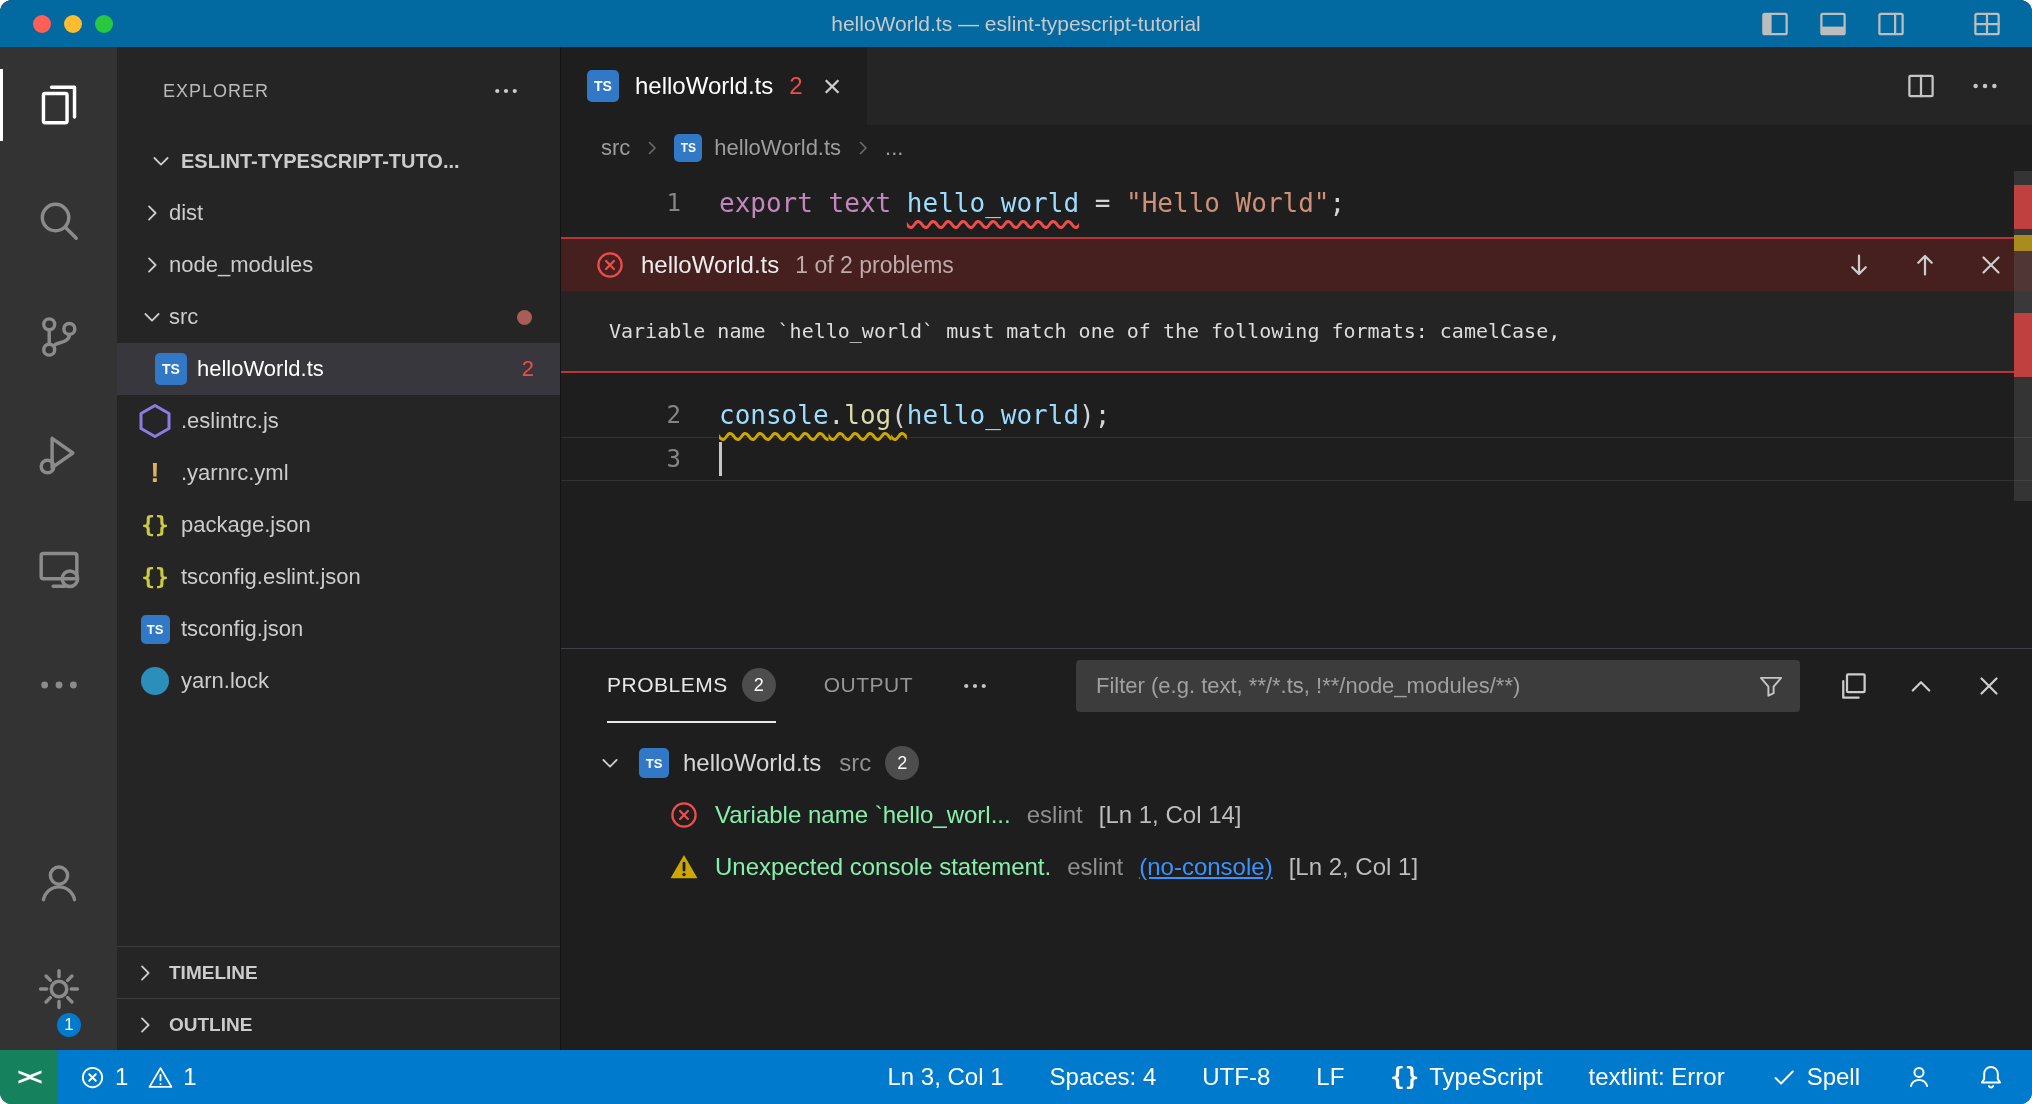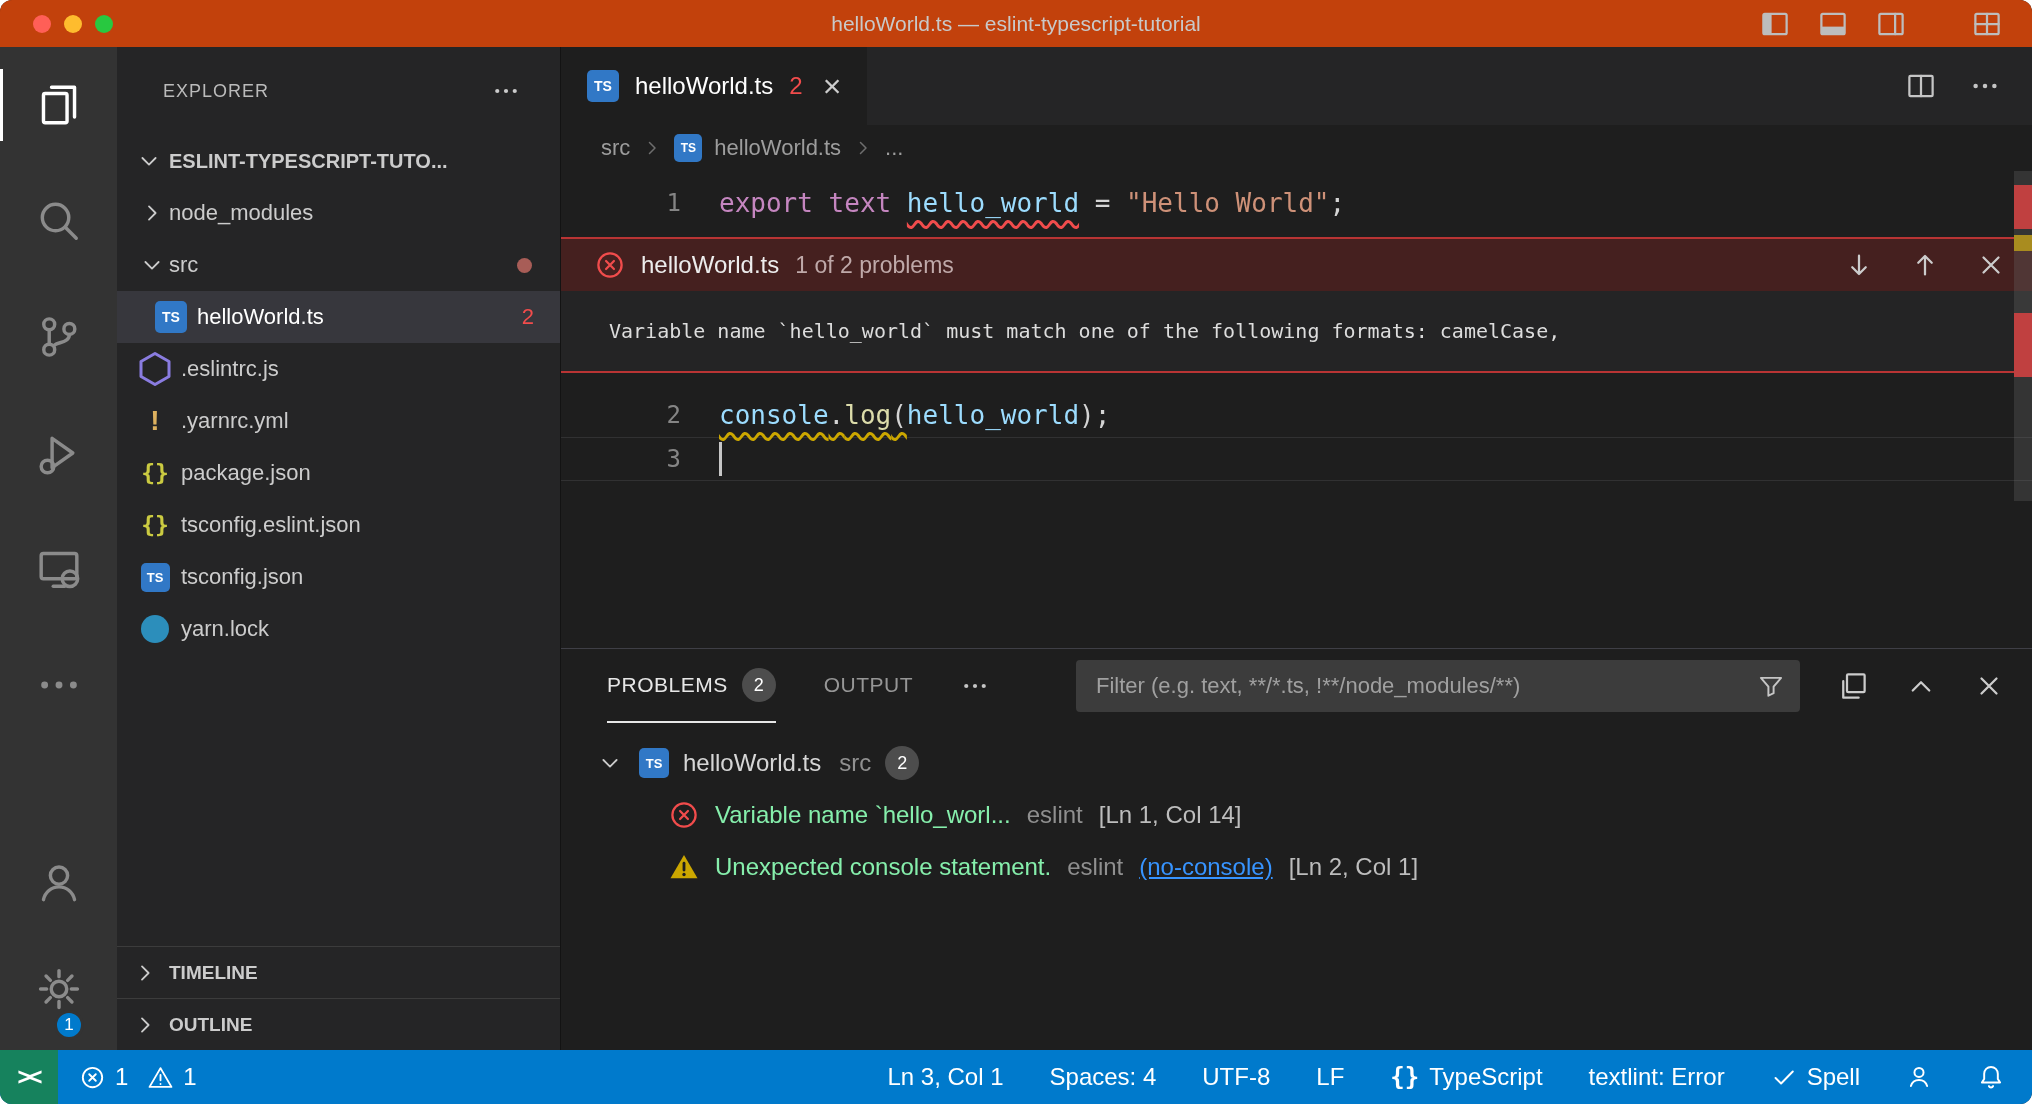--- a/index.html
+++ b/index.html
@@ -1,20 +1,20 @@
 <!DOCTYPE html>
 <html style="--accent-blue: #007acc; --error-red: #f14c4c; --warning-yellow: #cca700; --link-blue: #3794ff; --ts-blue: #3178c6; --remote-green: #16825d; --keyword-purple: #c586c0; --variable-blue: #9cdcfe; --function-yellow: #dcdcaa; --string-orange: #ce9178; --mac-close: #ff5f57; --mac-min: #febc2e; --mac-max: #28c840;"><head>
 <meta charset="utf-8">
 <style>
 *{margin:0;padding:0;box-sizing:border-box}
 html,body{width:2032px;height:1104px;background:#ffffff;font-family:"Liberation Sans",sans-serif;overflow:hidden}
 .window{width:2032px;height:1104px;border-radius:12px;overflow:hidden;display:flex;flex-direction:column;background:#1e1e1e}
 
 
-.titlebar{height:47px;background:#c2410c;display:flex;align-items:center;position:relative;flex:0 0 auto}
+.titlebar{height:47px;background:#0369a1;display:flex;align-items:center;position:relative;flex:0 0 auto}
 .traffic{display:flex;gap:13px;padding-left:33px;z-index:2}
 .tl{width:18px;height:18px;border-radius:50%}
 .tl.close{background:var(--mac-close,#ff5f57)}
 .tl.min{background:var(--mac-min,#febc2e)}
 .tl.max{background:var(--mac-max,#28c840)}
 .win-title{position:absolute;left:0;right:0;text-align:center;color:#c9c9c9;font-size:21px}
 .tb-icons{margin-left:auto;display:flex;align-items:center;gap:28px;padding-right:30px;z-index:2;color:#bdbdbd}
 .tb-icons .icon{font-size:30px}
 .tb-gap{width:10px}
 
@@ -28,21 +28,21 @@
 .ab-item.active::before{content:"";position:absolute;left:0;top:22px;bottom:22px;width:3px;background:#ffffff}
 .ab-bottom{margin-top:auto;padding-bottom:8px}
 .ab-bottom .ab-item{height:106px}
 .ab-icon{font-size:46px}
 .ab-badge{position:absolute;left:54px;bottom:2px;min-width:30px;height:30px;border-radius:50%;background:var(--accent-blue,#007acc);color:#fff;font-size:17px;display:flex;align-items:center;justify-content:center;border:3px solid #333333}
 
 
 .sidebar{width:443px;background:#252526;color:#cccccc;display:flex;flex-direction:column;flex:0 0 auto}
 .sb-header{height:88px;display:flex;align-items:center;padding:0 40px 0 46px;font-size:18px;letter-spacing:1px;color:#bbbbbb}
 .sb-header .icon{margin-left:auto;font-size:28px;color:#cccccc}
-.project-row{height:52px;display:flex;align-items:center;font-weight:700;font-size:20px;padding-left:20px;gap:8px;color:#cccccc}
+.project-row{height:52px;display:flex;align-items:center;font-weight:700;font-size:20px;padding-left:32px;gap:8px;color:#cccccc}
 .project-row .icon{font-size:24px}
 .tree{flex:0 0 auto}
 .tree-row{height:52px;display:flex;align-items:center;font-size:22px;padding-left:18px;position:relative;cursor:pointer}
 .tree-row.selected{background:#37373d;color:#ffffff}
 .twisty{width:34px;font-size:24px;color:#cccccc;flex:0 0 auto}
 .ficon{width:40px;display:flex;justify-content:center;margin-right:6px;flex:0 0 auto}
 .ts-badge{width:32px;height:32px;background:var(--ts-blue,#3178c6);color:#fff;font-size:14px;font-weight:700;border-radius:5px;display:inline-flex;align-items:center;justify-content:center;flex:0 0 auto}
 .ts-badge.small{width:29px;height:29px;font-size:13px}
 .braces-ic{color:#cbcb41;font-weight:700;font-size:23px;font-family:"DejaVu Sans Mono",monospace}
 .excl-ic{color:#ddb15f;font-weight:700;font-size:28px}
@@ -275,20 +275,28 @@
           </span>
         <span>ESLINT-TYPESCRIPT-TUTO...</span>
       </div>
       <div id="file-tree" class="tree">
           <div class="tree-row">
             <span class="icon twisty">
               <svg viewBox="0 0 16 16" fill="none" stroke="currentColor" stroke-width="1.2" stroke-linecap="round" stroke-linejoin="round">
                 <path d="M6 3.6 10.4 8 6 12.4"></path>
               </svg>
             </span>
+            <span class="tree-label">dist</span>
+          </div>
+          <div class="tree-row">
+            <span class="icon twisty">
+              <svg viewBox="0 0 16 16" fill="none" stroke="currentColor" stroke-width="1.2" stroke-linecap="round" stroke-linejoin="round">
+                <path d="M6 3.6 10.4 8 6 12.4"></path>
+              </svg>
+            </span>
             <span class="tree-label">node_modules</span>
           </div>
           <div class="tree-row">
             <span class="icon twisty">
               <svg viewBox="0 0 16 16" fill="none" stroke="currentColor" stroke-width="1.2" stroke-linecap="round" stroke-linejoin="round">
                 <path d="M3.6 6 8 10.4 12.4 6"></path>
               </svg>
             </span>
             <span class="tree-label">src</span>
             <span class="tree-dot"></span>

